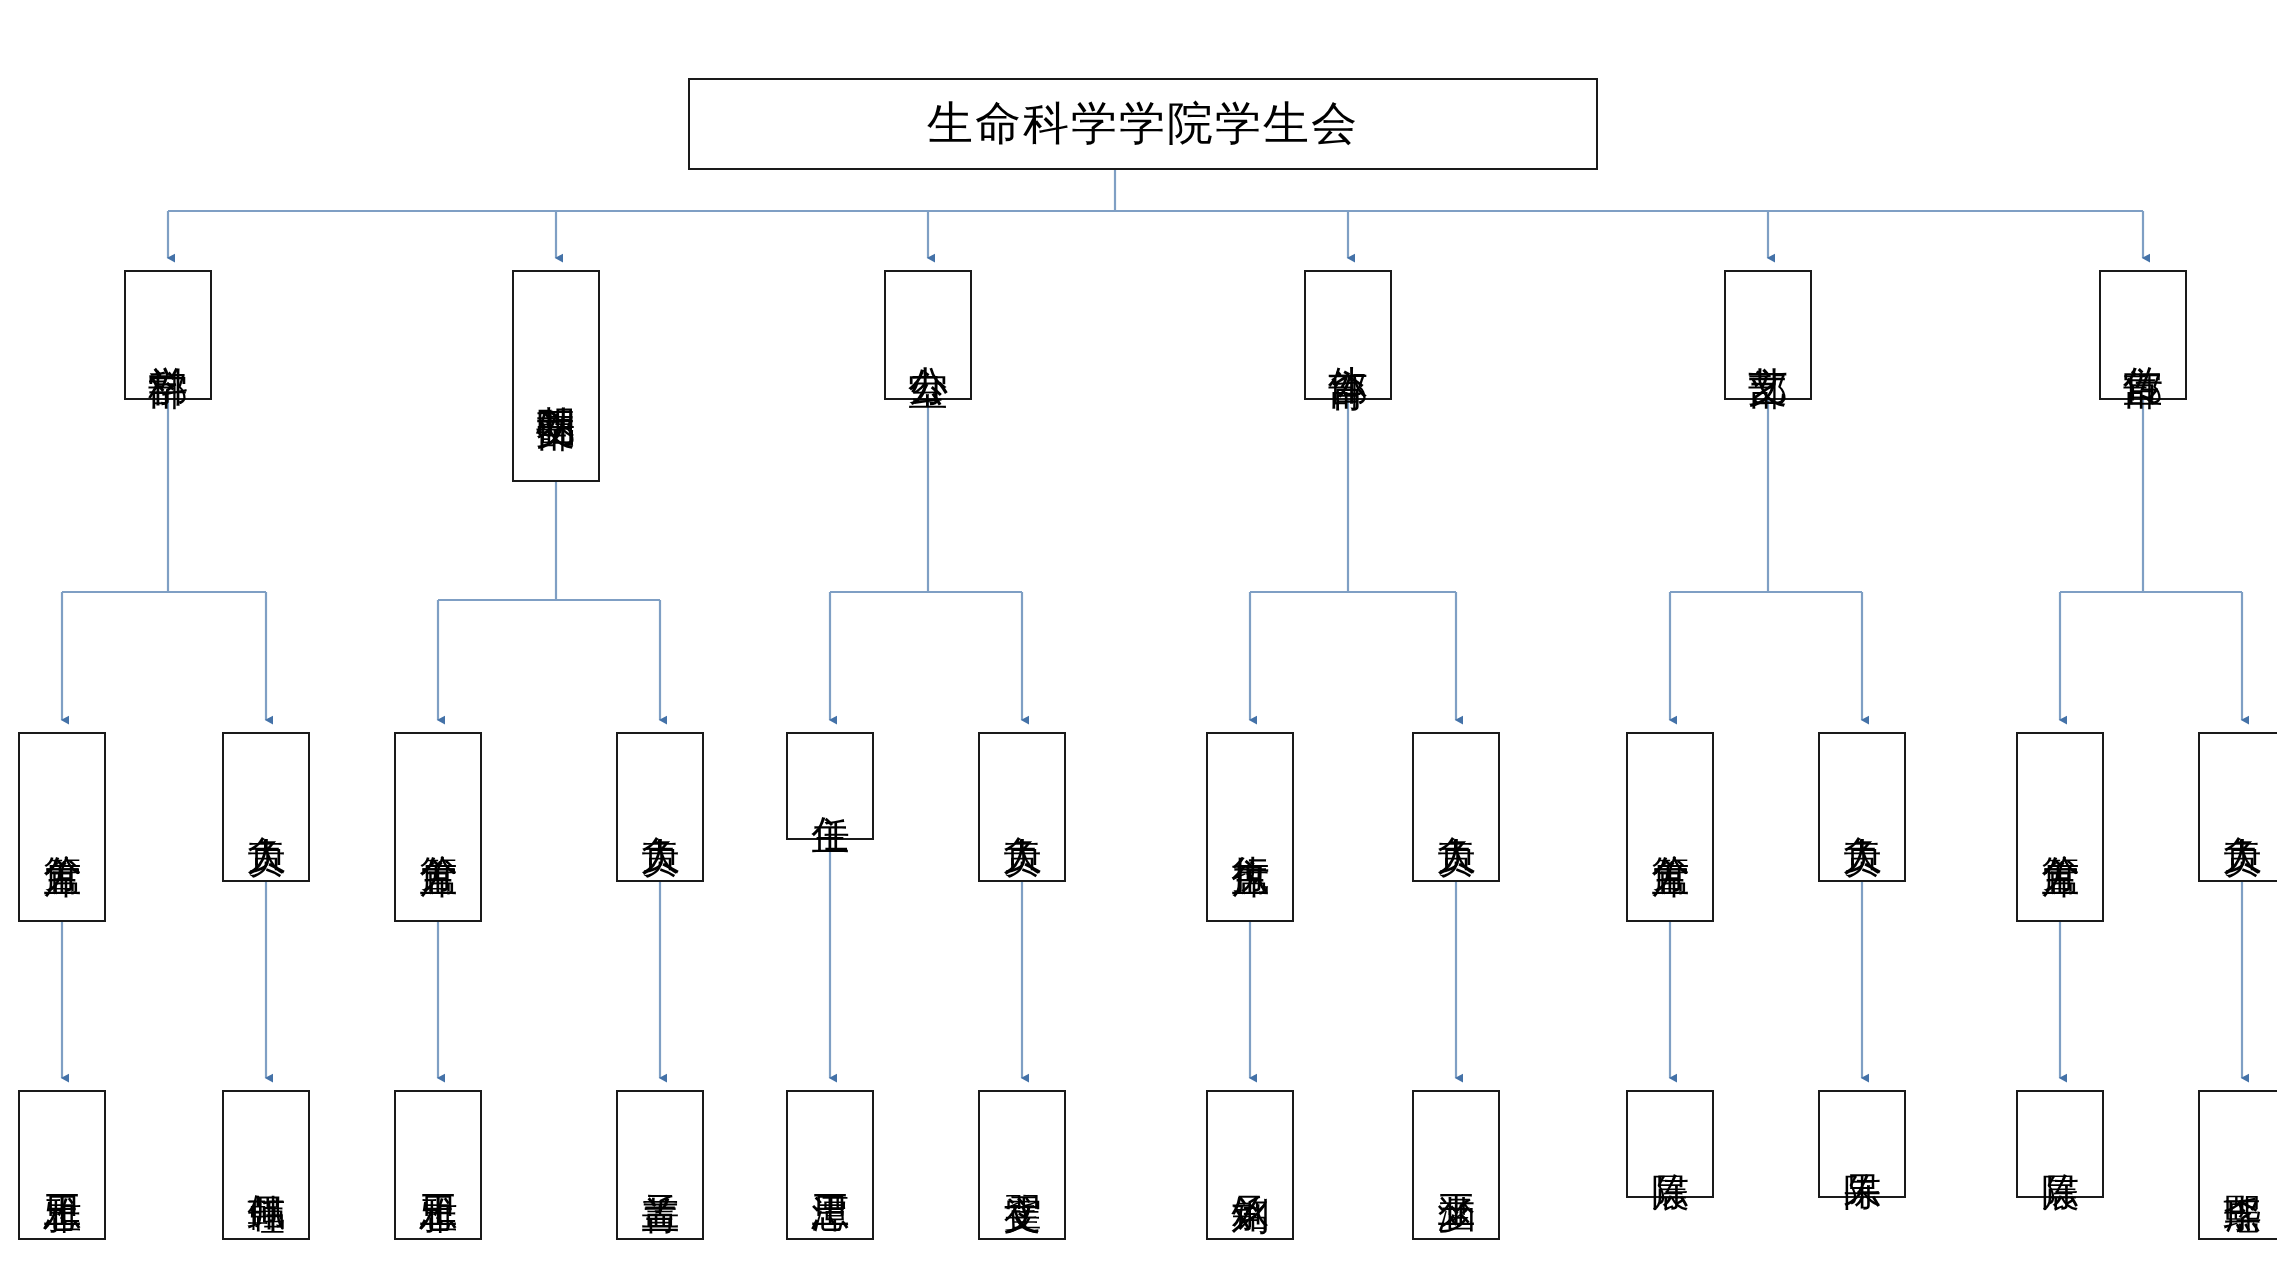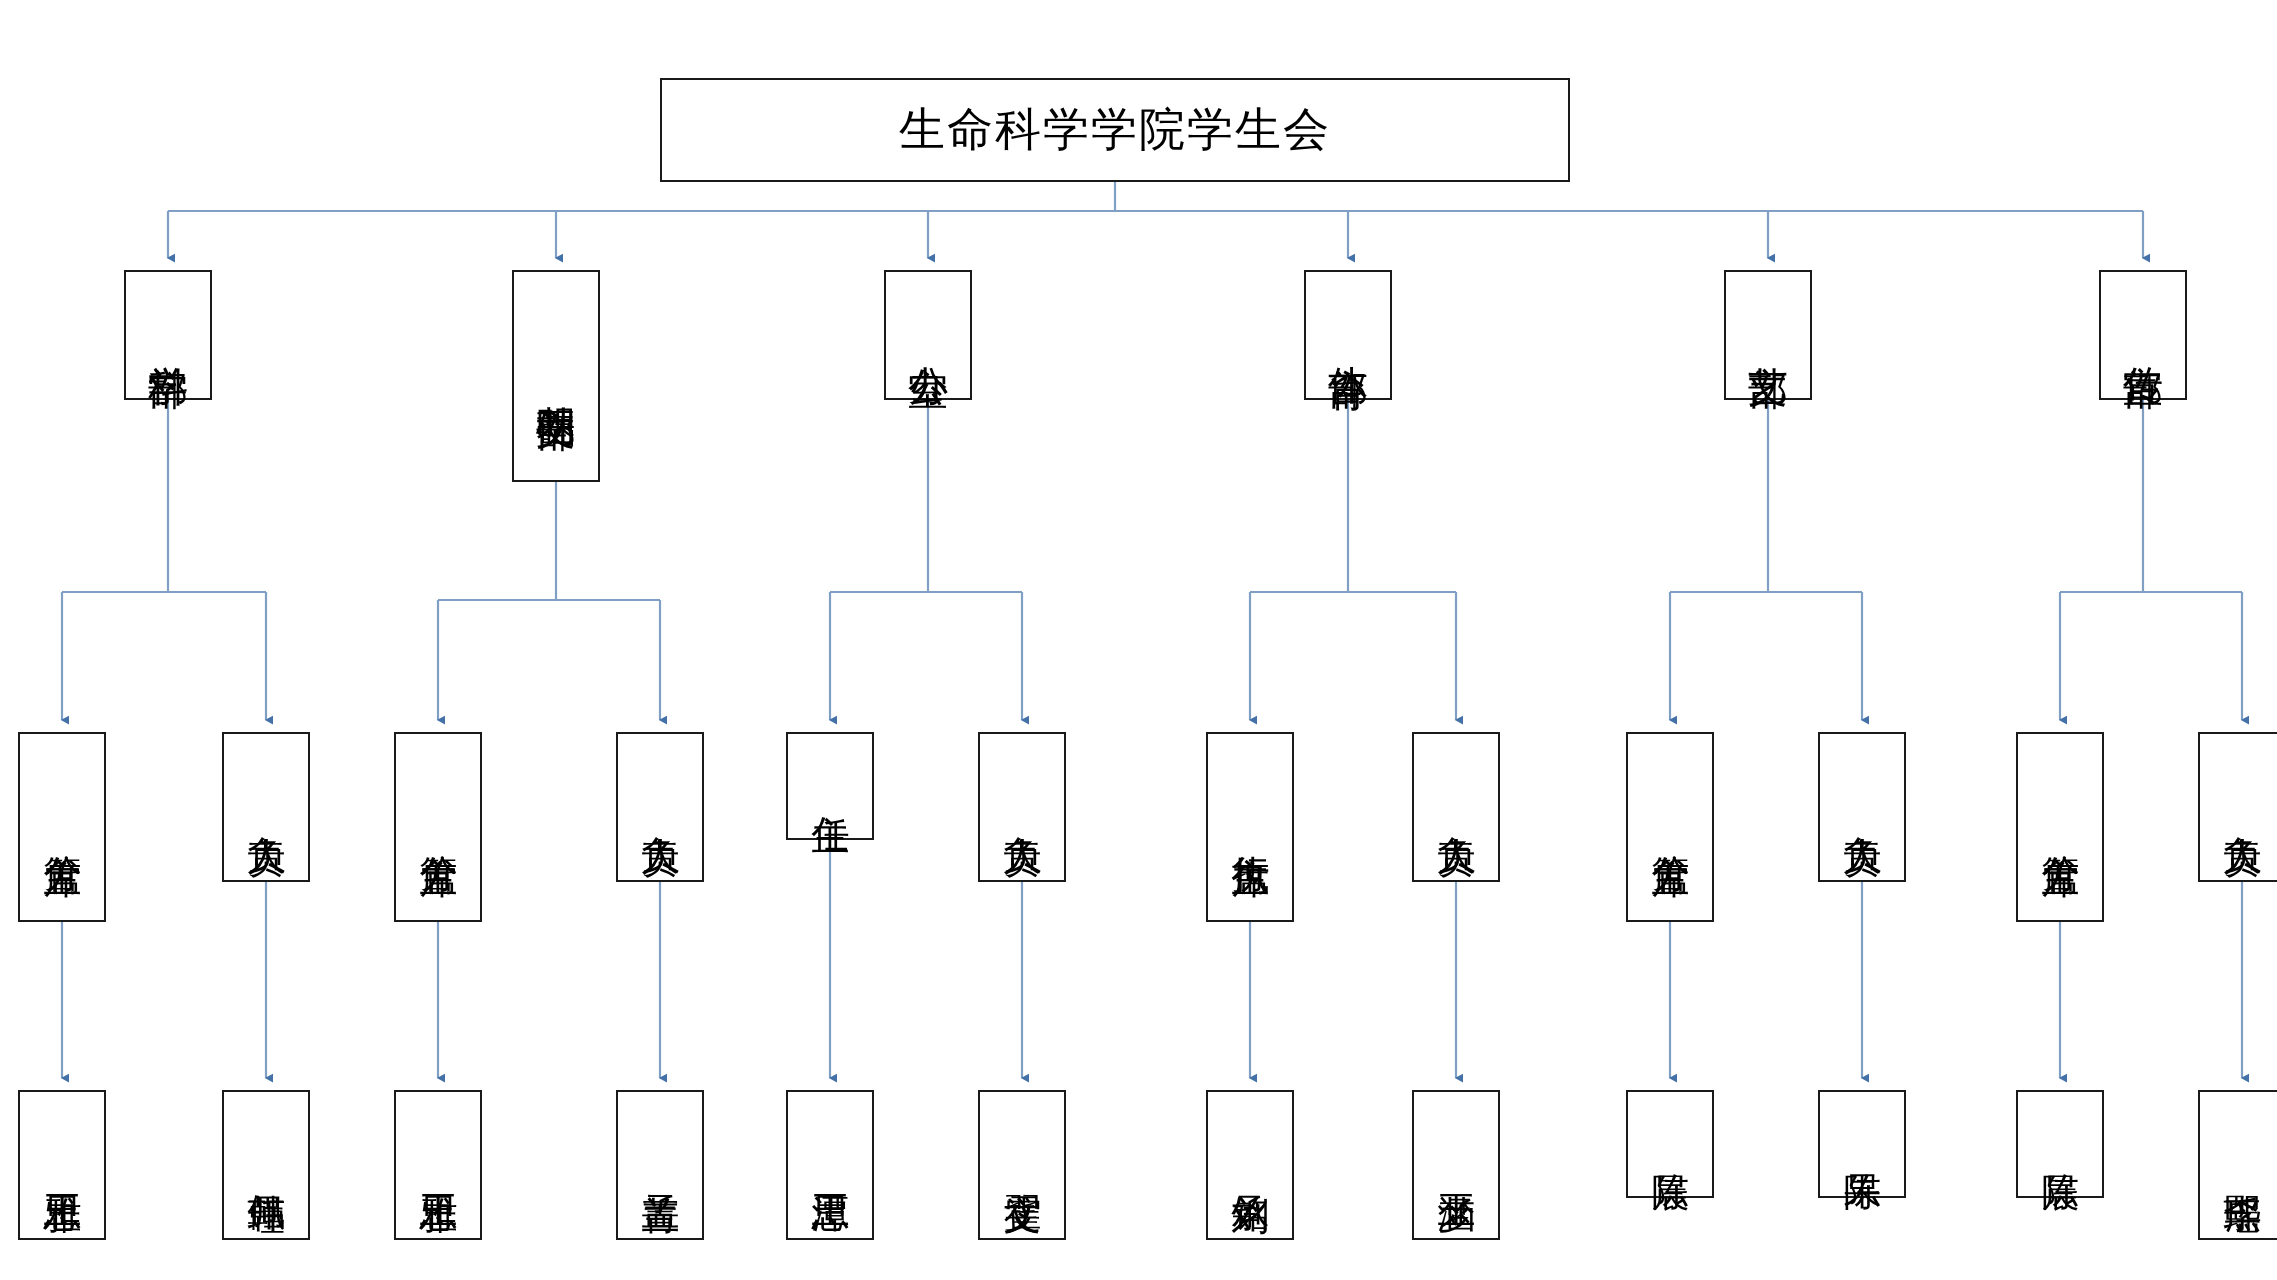--- a/index.html
+++ b/index.html
@@ -104,21 +104,21 @@
         <path d="M2143,211 L2143,258" marker-end="url(#arrow)"></path>
         <path d="M2143,400 L2143,592"></path>
         <path d="M2060,592 L2242,592"></path>
         <path d="M2060,592 L2060,720" marker-end="url(#arrow)"></path>
         <path d="M2060,922 L2060,1078" marker-end="url(#arrow)"></path>
         <path d="M2242,592 L2242,720" marker-end="url(#arrow)"></path>
         <path d="M2242,882 L2242,1078" marker-end="url(#arrow)"></path>
       </g>
   </svg>
 
-  <div class="box title-box" style="left:660px; top:78px; width:910px; height:104px;">
+  <div class="box title-box" style="left:688px; top:78px; width:910px; height:92px;">
     <span>生命科学学院学生会</span>
   </div>
 
   <div id="nodes">
       <div class="box dept-box" style="left: 124px; top: 270px; width: 88px; height: 130px;">
         <span class="vtext">学科部</span>
       </div>
       <div class="box role-box" style="left: 18px; top: 732px; width: 88px; height: 190px;">
         <span class="vtext">分管主席</span>
       </div>

